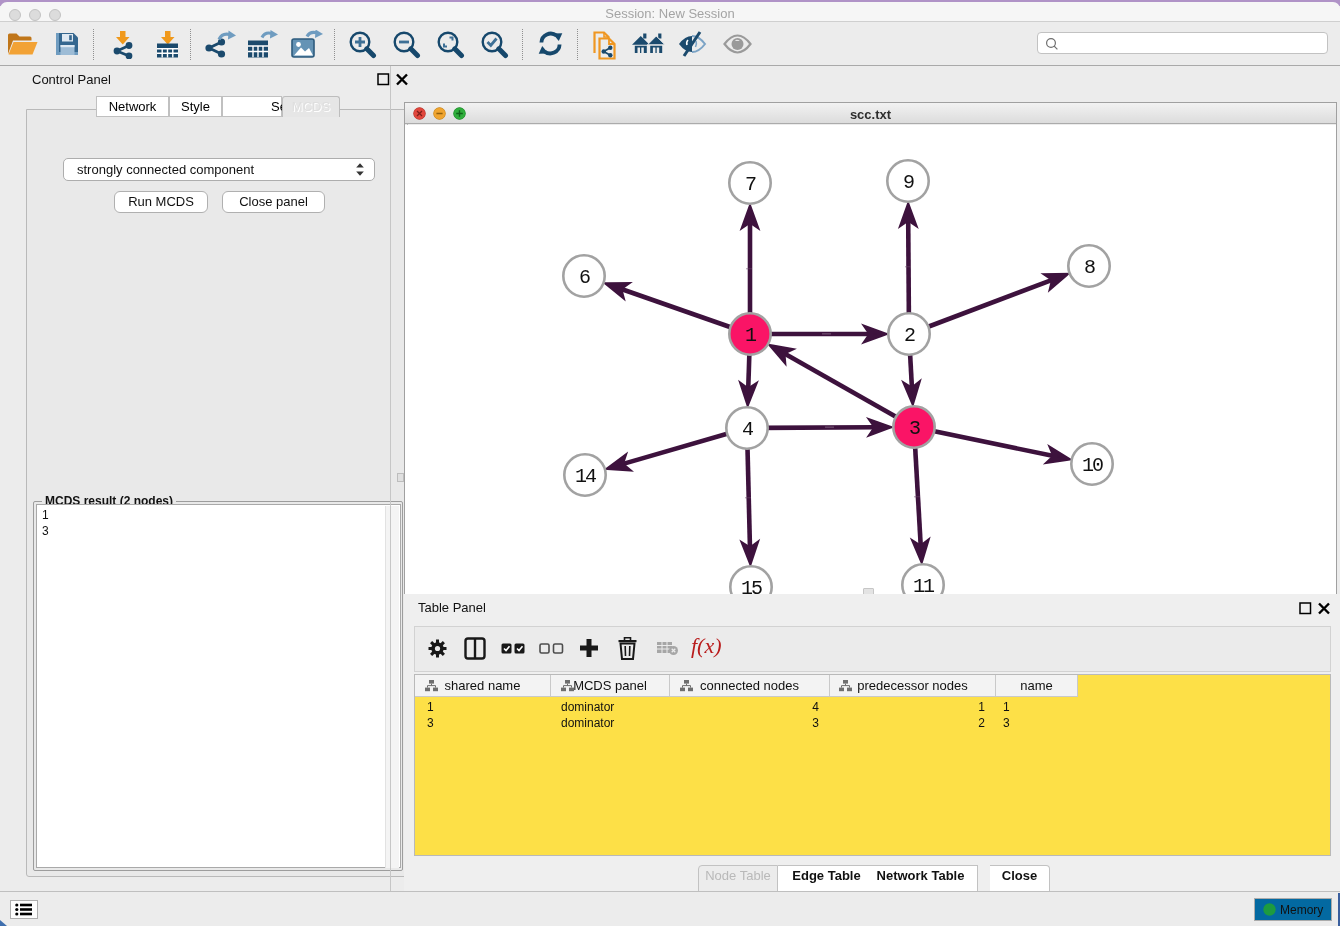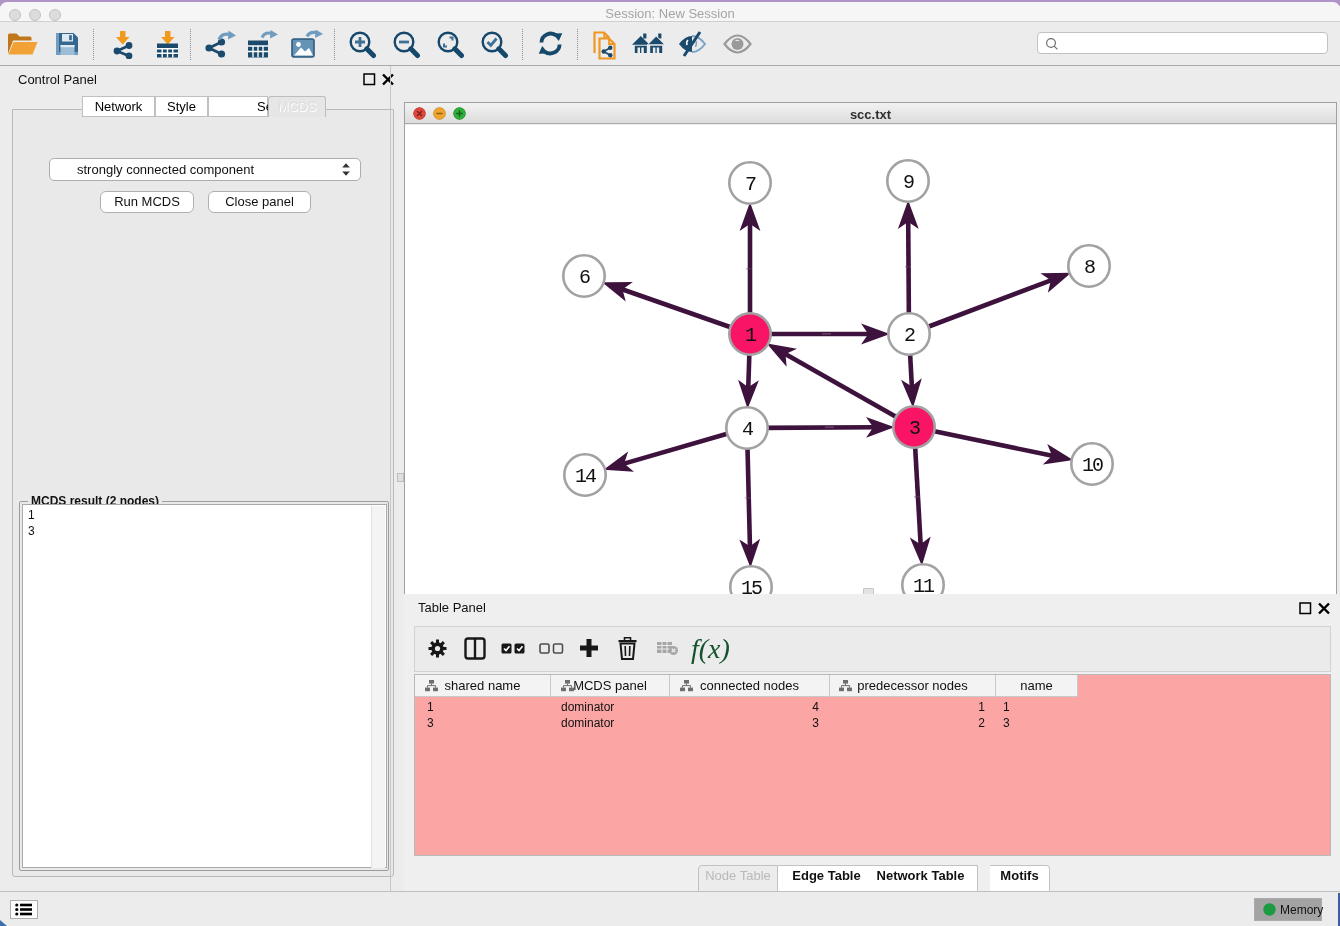--- a/index.html
+++ b/index.html
@@ -16,33 +16,33 @@
     font-size:13px; color:#a4a4a4; }
   
   #toolbar { left:0; top:23px; width:1340px; height:43px; background:#ececec;
     border-bottom:1px solid #a9a9a9; }
   .tsep { position:absolute; top:6px; height:31px; width:0;
     border-left:1px dotted #8f8f8f; }
   .ticon { position:absolute; top:7px; }
   #searchbox { position:absolute; left:1037px; top:9px; width:291px; height:22px;
     background:#fff; border:1px solid #c2c2c2; border-radius:4px; }
   
-  #cpanel { left:4px; top:66px; width:390px; height:825px; background:#ececec; }
+  #cpanel { left:18px; top:66px; width:390px; height:825px; background:#ececec; }
   #cp-title { position:absolute; left:14px; top:6px; font-size:13px; color:#111; }
   .panel-btns { position:absolute; top:7px; }
   #cp-tabs { position:absolute; left:78px; top:30px; height:21px; z-index:2; }
   .tab { position:absolute; top:0; height:21px; background:#fff; border:1px solid #c0c0c0;
     font-size:13px; color:#000; text-align:center; line-height:19px; }
   #cp-content { position:absolute; left:8px; top:43px; width:382px; height:768px;
     background:#e9e9e9; border:1px solid #b9b9b9; border-radius:0 0 3px 3px; }
   #opt-label { position:absolute; left:0; top:27px; width:100%; text-align:center;
     font-size:13px; color:#111; }
   #opt-select { position:absolute; left:36px; top:48px; width:312px; height:23px;
     background:#fff; border:1px solid #adadad; border-radius:5px;
-    font-size:13px; color:#111; line-height:21px; padding-left:27px; }
+    font-size:13px; color:#111; line-height:21px; padding-left:13px; }
   .cp-btn { position:absolute; top:81px; height:22px; background:#fff;
     border:1px solid #b0b0b0; border-radius:6px; font-size:13px; color:#111;
     text-align:center; line-height:20px; }
   #fieldset { position:absolute; left:6px; top:391px; width:370px; height:370px;
     border:1px solid #9d9d9d; border-radius:2px; }
   #fieldset-label { position:absolute; left:8px; top:-8px; background:#e9e9e9;
     padding:0 3px; font-size:12px; color:#111;font-weight:bold; }
   #mcds-text { position:absolute; left:2px; top:2px; width:365px; height:364px;
     background:#fff; border:1px solid #a9a9a9; font-size:12px; color:#111;
     padding:2px 0 0 5px; line-height:16px; }
@@ -61,36 +61,36 @@
   .traffic { position:absolute; top:4px; width:13px; height:13px; border-radius:50%; }
   #net-content { position:absolute; left:0; top:22px; width:931px; height:505px; background:#fff; }
   #hsplit-handle { left:863px; top:588px; width:11px; height:7px; background:#e3e3e3;
     border:1px solid #c6c6c6; border-radius:1px; }
   
   #tpanel { left:404px; top:594px; width:936px; height:297px; background:#efefef; }
   #tp-title { position:absolute; left:14px; top:6px; font-size:13px; color:#111; }
   #tp-toolbar { position:absolute; left:10px; top:32px; width:917px; height:46px;
     background:#ebebeb; border:1px solid #d2d2d2; }
   #tp-table { position:absolute; left:10px; top:80px; width:917px; height:182px;
-    background:#fca5a5; border:1px solid #b9b9b9; }
+    background:#fde047; border:1px solid #b9b9b9; }
   #tp-header { position:absolute; left:0; top:0; width:662px; height:22px;
     background:#f3f3f3; border-bottom:1px solid #c9c9c9; }
   .th { position:absolute; top:0; height:22px; border-right:1px solid #c9c9c9;
     font-size:13px; color:#111; text-align:center; line-height:22px; }
   .td { position:absolute; font-size:12px; color:#111; line-height:16px; }
   #tp-tabs { position:absolute; left:294px; top:271px; height:22px; }
   .btab { position:absolute; top:0; height:34px; background:#fff; border:1px solid #c2c2c2;
     font-size:13px; color:#111; text-align:center; line-height:20px; }
   
   #statusbar { left:0; top:891px; width:1340px; height:35px; background:#ececec;
     border-top:1px solid #bfbfbf; }
   #list-btn { position:absolute; left:10px; top:8px; width:28px; height:19px;
     background:#fdfdfd; border:1px solid #aeaeae; }
-  #mem-btn { position:absolute; left:1254px; top:6px; width:68px; height:23px;
-    background:#a3a3a3; border:1px solid #ababab; font-size:12px; color:#111; }
+  #mem-btn { position:absolute; left:1254px; top:6px; width:78px; height:23px;
+    background:#0369a1; border:1px solid #ababab; font-size:12px; color:#111; }
   #corner-bl { left:0; top:920px; width:7px; height:6px; background:#3f6fae;
     clip-path:polygon(0 0, 0 100%, 100% 100%); }
 </style>
 </head>
 <body>
 <div class="abs" id="desktop-top"></div>
 <div class="abs" id="titlebar">
   <div class="tl-circle" style="left:9px;"></div>
   <div class="tl-circle" style="left:29px;"></div>
   <div class="tl-circle" style="left:49px;"></div>
@@ -411,21 +411,21 @@
 
     <svg style="position:absolute;left:242px;top:15px;" width="22" height="14" viewBox="0 0 22 14">
       <g fill="#a6a6a6">
         <rect x="0" y="0" width="15" height="11"></rect>
       </g>
       <path d="M0 3.5 h15 M0 7 h15 M5 0 v11 M10 0 v11" stroke="#ebebeb" stroke-width="1"></path>
       <circle cx="16.5" cy="8.5" r="4.5" fill="#a6a6a6"></circle>
       <path d="M14.7 6.7 L18.3 10.3 M18.3 6.7 L14.7 10.3" stroke="#ebebeb" stroke-width="1.3"></path>
     </svg>
 
-    <div style="position:absolute;left:276px;top:6px;font-family:'Liberation Serif',serif;font-style:italic;font-size:28px;color:#14532d;">f(x)</div>
+    <div style="position:absolute;left:276px;top:6px;font-family:'Liberation Serif',serif;font-style:italic;font-size:22px;color:#b91c1c;">f(x)</div>
   </div>
   <div id="tp-table">
     <div id="tp-header">
       <div class="th" style="left:0;width:136px;">shared name</div>
       <div class="th" style="left:136px;width:119px;">MCDS panel</div>
       <div class="th" style="left:255px;width:160px;">connected nodes</div>
       <div class="th" style="left:415px;width:166px;">predecessor nodes</div>
       <div class="th" style="left:581px;width:82px;">name</div>
       <svg class="treeic" style="position:absolute;left:10px;top:5px;" width="13" height="12" viewBox="0 0 13 12">
           <g fill="#6e6e6e">
@@ -470,21 +470,21 @@
       <div class="td" style="left:146px;top:40px;">dominator</div>
       <div class="td" style="left:255px;top:40px;width:149px;text-align:right;">3</div>
       <div class="td" style="left:415px;top:40px;width:155px;text-align:right;">2</div>
       <div class="td" style="left:588px;top:40px;">3</div>
     </div>
   </div>
   <div id="tp-tabs">
     <div class="btab" style="left:0; width:80px; border-radius:4px 0 0 4px; background:#ececec; color:#b9b9b9;">Node Table</div>
     <div class="btab" style="left:80px; width:98px; border-left:none; font-weight:bold;">Edge Table</div>
     <div class="btab" style="left:166px; width:114px; border-left:none; font-weight:bold;">Network Table</div>
-    <div class="btab" style="left:292px; width:60px; border-left:none; border-radius:0 4px 4px 0; font-weight:bold;">Motifs</div>
+    <div class="btab" style="left:292px; width:60px; border-left:none; border-radius:0 4px 4px 0; font-weight:bold;">Close</div>
   </div>
 </div>
 
 <div class="abs" id="statusbar">
   <div id="list-btn">
     <svg width="18" height="13" viewBox="0 0 18 13" style="position:absolute;left:4px;top:2px;">
       <circle cx="1.8" cy="2" r="1.6" fill="#000"></circle>
         <rect x="5" y="0.7" width="12" height="2.6" fill="#000"></rect>
       <circle cx="1.8" cy="6.5" r="1.6" fill="#000"></circle>
         <rect x="5" y="5.2" width="12" height="2.6" fill="#000"></rect>

